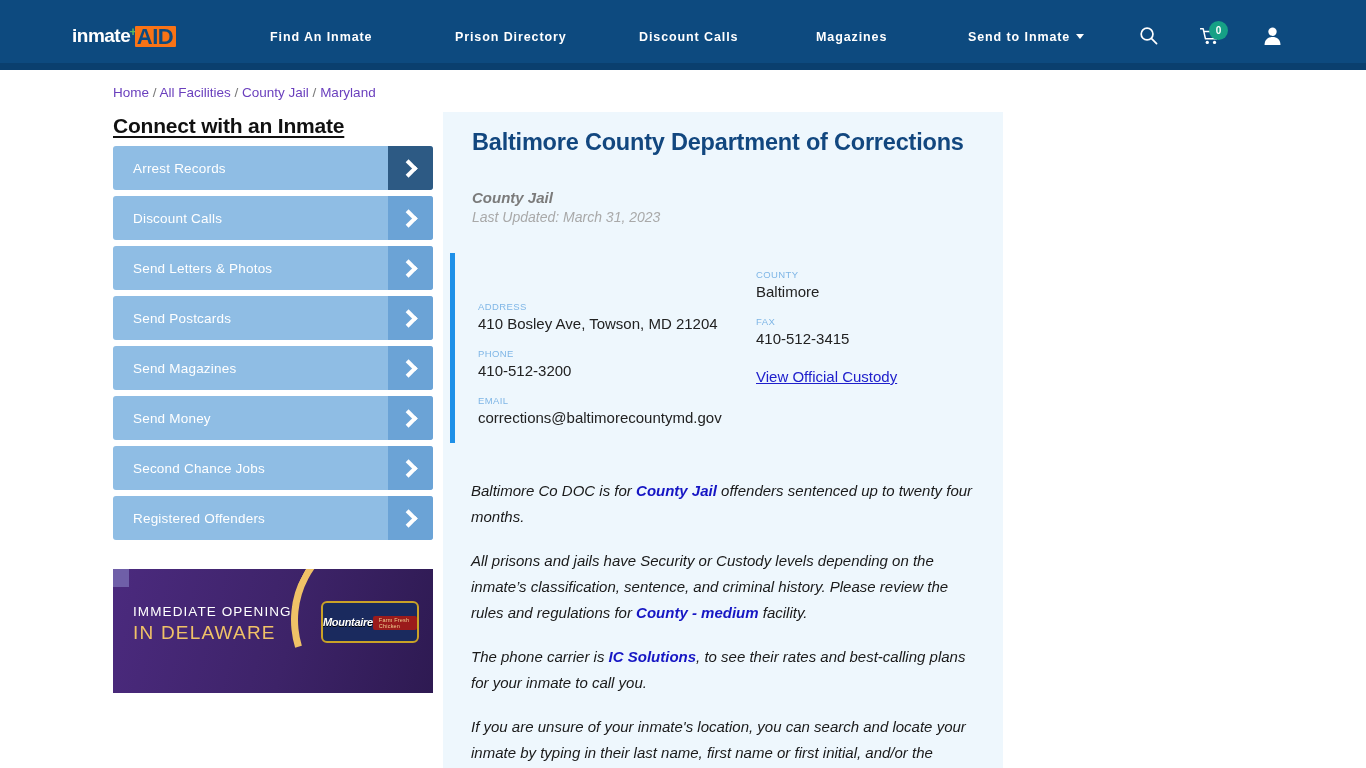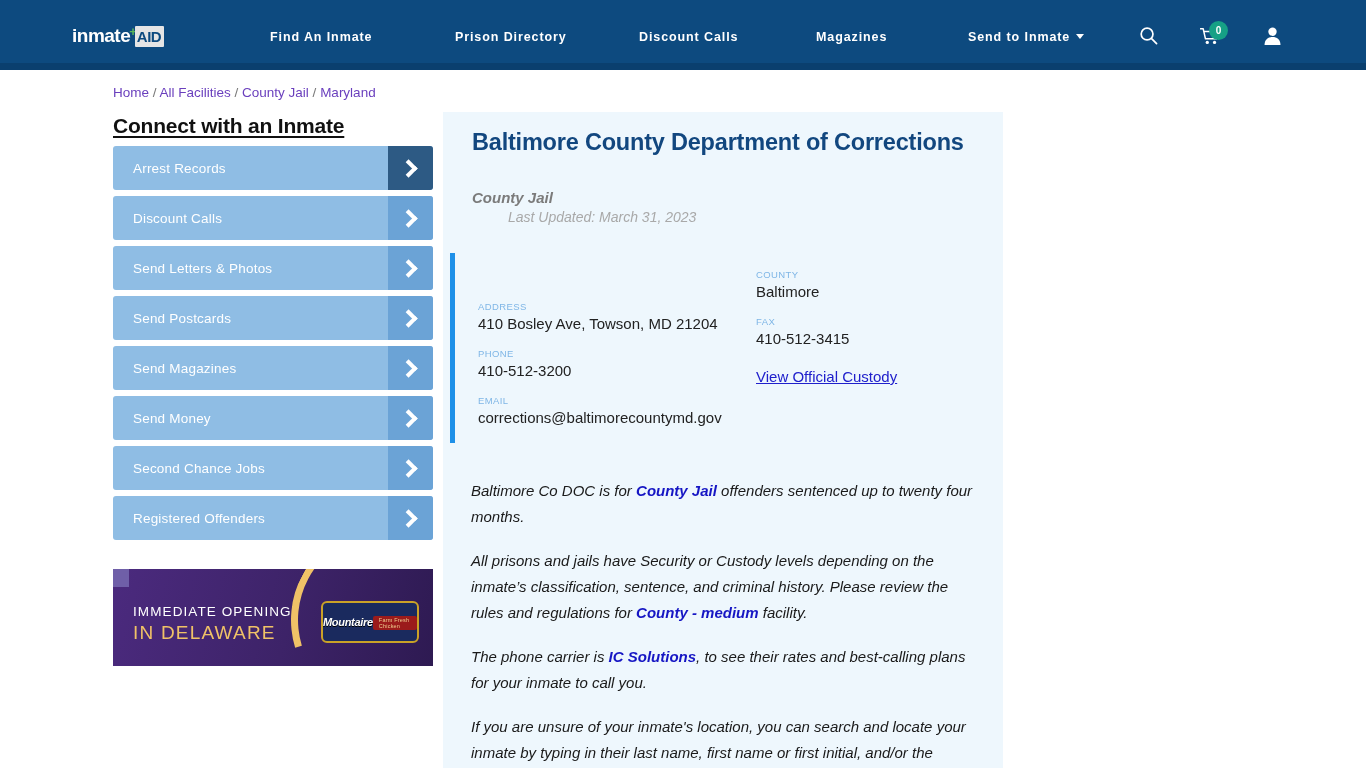--- a/index.html
+++ b/index.html
@@ -36,23 +36,23 @@
     line-height: 22px;
   }
   .logo-plus {
     color: #5cb85c;
     font-size: 13px;
     font-weight: bold;
     margin-left: -1px;
     margin-top: -9px;
   }
   .logo-box {
-    background: #e5e5e5;
+    background: #f97316;
     color: #0d4a7f;
-    font-size: 15px;
+    font-size: 22px;
     font-weight: bold;
     letter-spacing: -0.5px;
     padding: 1px 3px 1px 2px;
     margin-left: -2px;
     line-height: 19px;
     border-radius: 1px;
   }
   .nav-item {
     color: #ffffff;
     font-size: 12.5px;
@@ -158,21 +158,21 @@
     border-top: 4px solid #ffffff;
     border-right: 4px solid #ffffff;
     transform: rotate(45deg);
     margin-left: -4px;
   }
 
   
   .ad-banner {
     position: absolute;
     left: 113px; top: 569px;
-    width: 320px; height: 97px;
+    width: 320px; height: 124px;
     background: linear-gradient(105deg, #4b2a7e 0%, #3d2368 55%, #2e1a52 100%);
     overflow: hidden;
     cursor: pointer;
   }
   .ad-corner {
     position: absolute; left: 0; top: 0;
     width: 16px; height: 18px;
     background: #6f5fa8;
   }
   .ad-text {
@@ -254,21 +254,20 @@
     font-size: 15px;
     font-weight: bold;
     font-style: italic;
   }
   .fac-updated {
     position: absolute;
     left: 472px; top: 209px;
     color: #a9a9a9;
     font-size: 14px;
     font-style: italic;
-    margin-left: 36px;
   }
 
   .info-bar {
     position: absolute;
     left: 450px; top: 253px;
     width: 5px; height: 190px;
     background: #1e90e8;
   }
 
   .info-grid {

